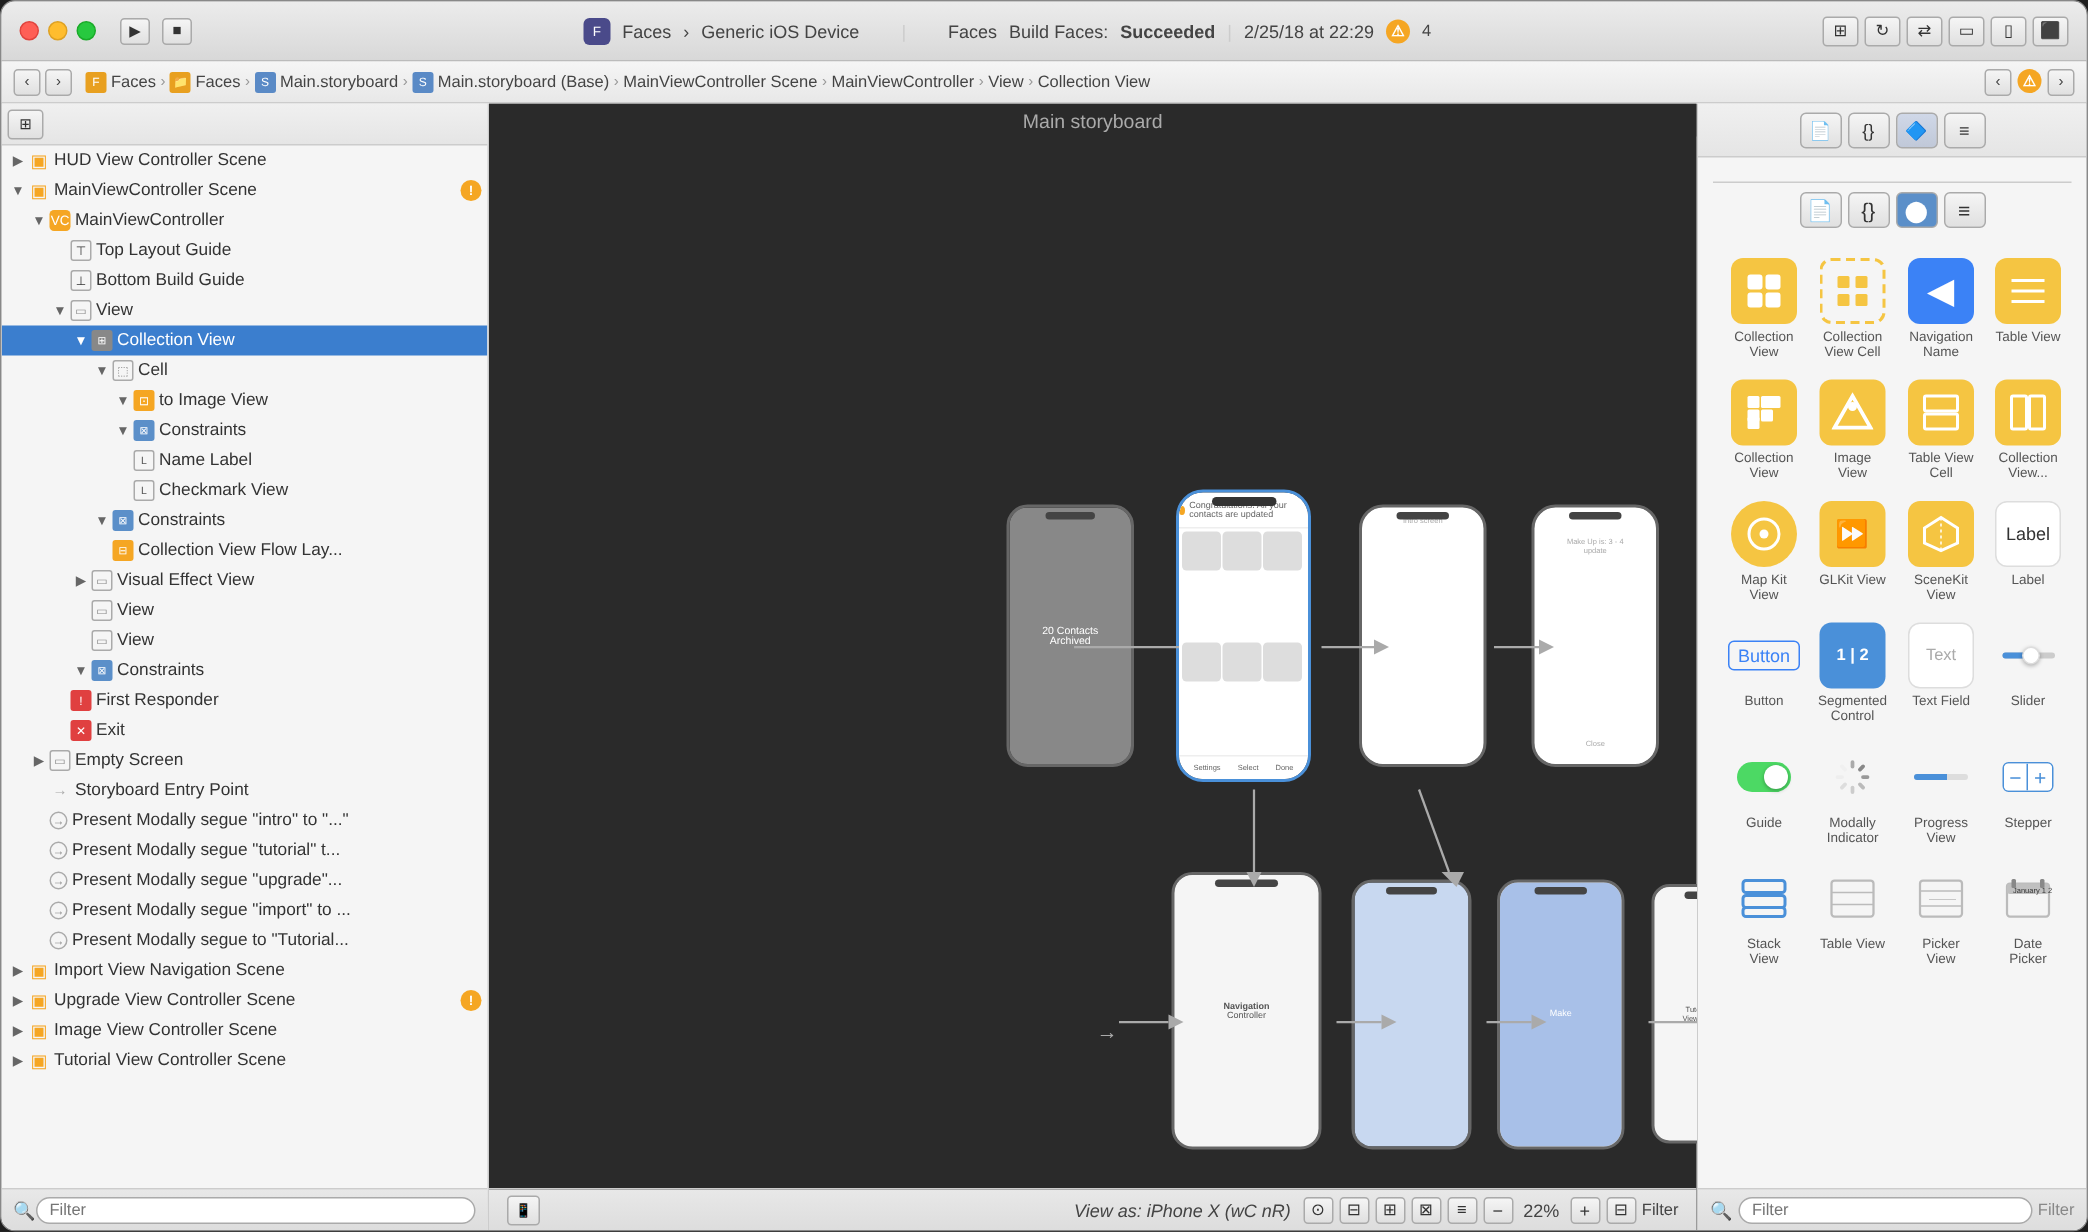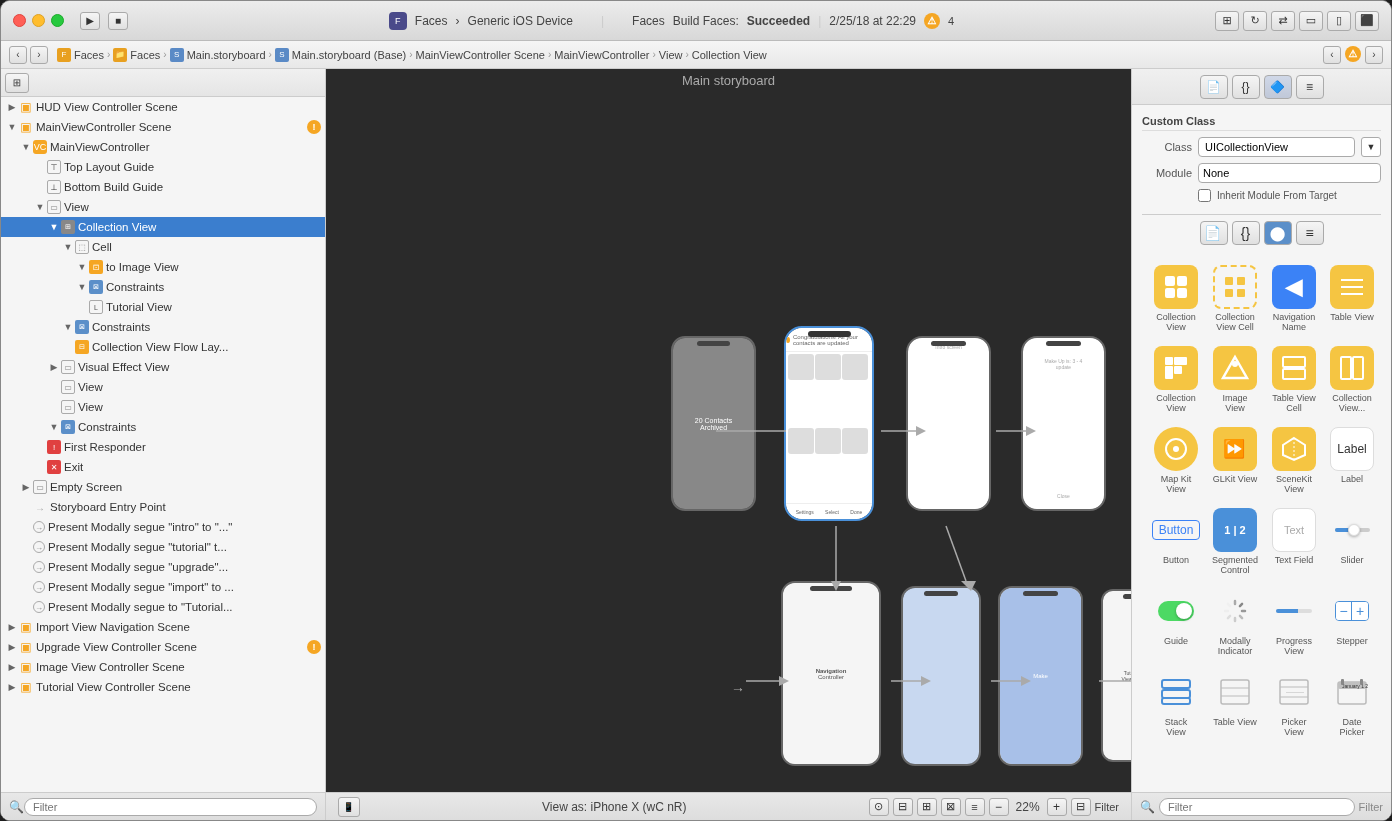--- a/index.html
+++ b/index.html
@@ -66,21 +66,21 @@
     
     .canvas-area { flex: 1; background: #2a2a2a; overflow: hidden; position: relative; display: flex; flex-direction: column; }
     .canvas { flex: 1; overflow: auto; position: relative; }
     .canvas::-webkit-scrollbar { width: 12px; height: 12px; }
     .canvas::-webkit-scrollbar-track { background: #2a2a2a; }
     .canvas::-webkit-scrollbar-thumb { background: #555; border-radius: 6px; }
 
     
     .canvas-toolbar { height: 28px; background: linear-gradient(to bottom, #e8e8e8, #ddd); border-top: 1px solid #ccc; display: flex; align-items: center; padding: 0 12px; gap: 8px; flex-shrink: 0; }
     .canvas-tb-left { display: flex; align-items: center; gap: 4px; }
-    .canvas-tb-center { flex: 1; display: flex; align-items: center; justify-content: center; gap: 6px; font-size: 12px; color: #444; }
+    .canvas-tb-center { flex: 1; display: flex; align-items: center; justify-content: flex-end; gap: 6px; font-size: 12px; color: #444; font-style: italic; }
     .canvas-tb-right { display: flex; align-items: center; gap: 4px; }
     .zoom-btn { width: 20px; height: 18px; background: linear-gradient(to bottom, #f5f5f5, #e0e0e0); border: 1px solid #aaa; border-radius: 3px; display: flex; align-items: center; justify-content: center; font-size: 12px; cursor: pointer; }
 
     
     .right-panel { width: 260px; background: #f5f5f5; border-left: 1px solid #ccc; display: flex; flex-direction: column; flex-shrink: 0; overflow: hidden; }
     .rp-toolbar { height: 36px; background: linear-gradient(to bottom, #f0f0f0, #e5e5e5); border-bottom: 1px solid #ccc; display: flex; align-items: center; justify-content: center; gap: 4px; padding: 0 8px; }
     .rp-tb-btn { width: 28px; height: 24px; border: 1px solid #aaa; border-radius: 4px; display: flex; align-items: center; justify-content: center; font-size: 12px; cursor: pointer; background: linear-gradient(to bottom, #f5f5f5, #e0e0e0); }
     .rp-tb-btn.active { background: linear-gradient(to bottom, #d0d8e8, #c0c8d8); }
     .rp-content { flex: 1; overflow-y: auto; padding: 10px; }
     .rp-section { margin-bottom: 12px; }
@@ -264,26 +264,32 @@
           <span class="item-label">to Image View</span>
         </div>
 
         <div class="tree-item">
           <span class="tree-indent" style="width:74px"></span>
           <span class="tree-arrow open"></span>
           <span class="item-icon" style="background:#5b8fc9; border-radius:2px; color:white; font-size:7px; padding:1px;">⊠</span>
           <span class="item-label">Constraints</span>
         </div>
 
-
         <div class="tree-item">
           <span class="tree-indent" style="width:74px"></span>
           <span class="tree-arrow none"></span>
           <span class="item-icon" style="border:1px solid #aaa; border-radius:2px; font-size:7px; color:#555;">L</span>
-          <span class="item-label">Tutorial View</span>
+          <span class="item-label">Name Label</span>
+        </div>
+
+        <div class="tree-item">
+          <span class="tree-indent" style="width:74px"></span>
+          <span class="tree-arrow none"></span>
+          <span class="item-icon" style="border:1px solid #aaa; border-radius:2px; font-size:7px; color:#555;">L</span>
+          <span class="item-label">Checkmark View</span>
         </div>
 
         <div class="tree-item">
           <span class="tree-indent" style="width:60px"></span>
           <span class="tree-arrow open"></span>
           <span class="item-icon" style="background:#5b8fc9; border-radius:2px; color:white; font-size:7px; padding:1px;">⊠</span>
           <span class="item-label">Constraints</span>
         </div>
 
         <div class="tree-item">
@@ -559,39 +565,20 @@
     <div class="right-panel">
 
       <div class="rp-toolbar">
         <div class="rp-tb-btn">📄</div>
         <div class="rp-tb-btn">{}</div>
         <div class="rp-tb-btn active">🔷</div>
         <div class="rp-tb-btn">≡</div>
       </div>
 
       <div class="rp-content">
-        <div class="rp-section">
-          <div class="rp-section-title">Custom Class</div>
-          <div class="rp-row">
-            <span class="rp-field-label">Class</span>
-            <input class="rp-input" style="flex: 1 1 0%;" value="UICollectionView">
-            <div style="width:20px; height:20px; background:white; border:1px solid #aaa; border-radius:3px; display:flex; align-items:center; justify-content:center; font-size:9px; cursor:pointer;">▼</div>
-          </div>
-          <div class="rp-row">
-            <span class="rp-field-label">Module</span>
-            <select class="rp-select">
-              <option>None</option>
-            </select>
-          </div>
-          <div class="rp-row">
-            <span class="rp-field-label"></span>
-            <input type="checkbox" class="rp-checkbox" style="">
-            <span style="font-size:10px; color:#555;">Inherit Module From Target</span>
-          </div>
-        </div>
 
         <div style="border-top:1px solid #ccc; margin:6px 0;"></div>
 
         <div style="display:flex; justify-content:center; gap:4px; margin-bottom:8px;">
           <div class="rp-tb-btn" style="font-size:14px;">📄</div>
           <div class="rp-tb-btn" style="font-size:14px;">{}</div>
           <div class="rp-tb-btn active" style="font-size:14px; background:#5b8fc9; color:white;">⬤</div>
           <div class="rp-tb-btn" style="font-size:14px;">≡</div>
         </div>
 

